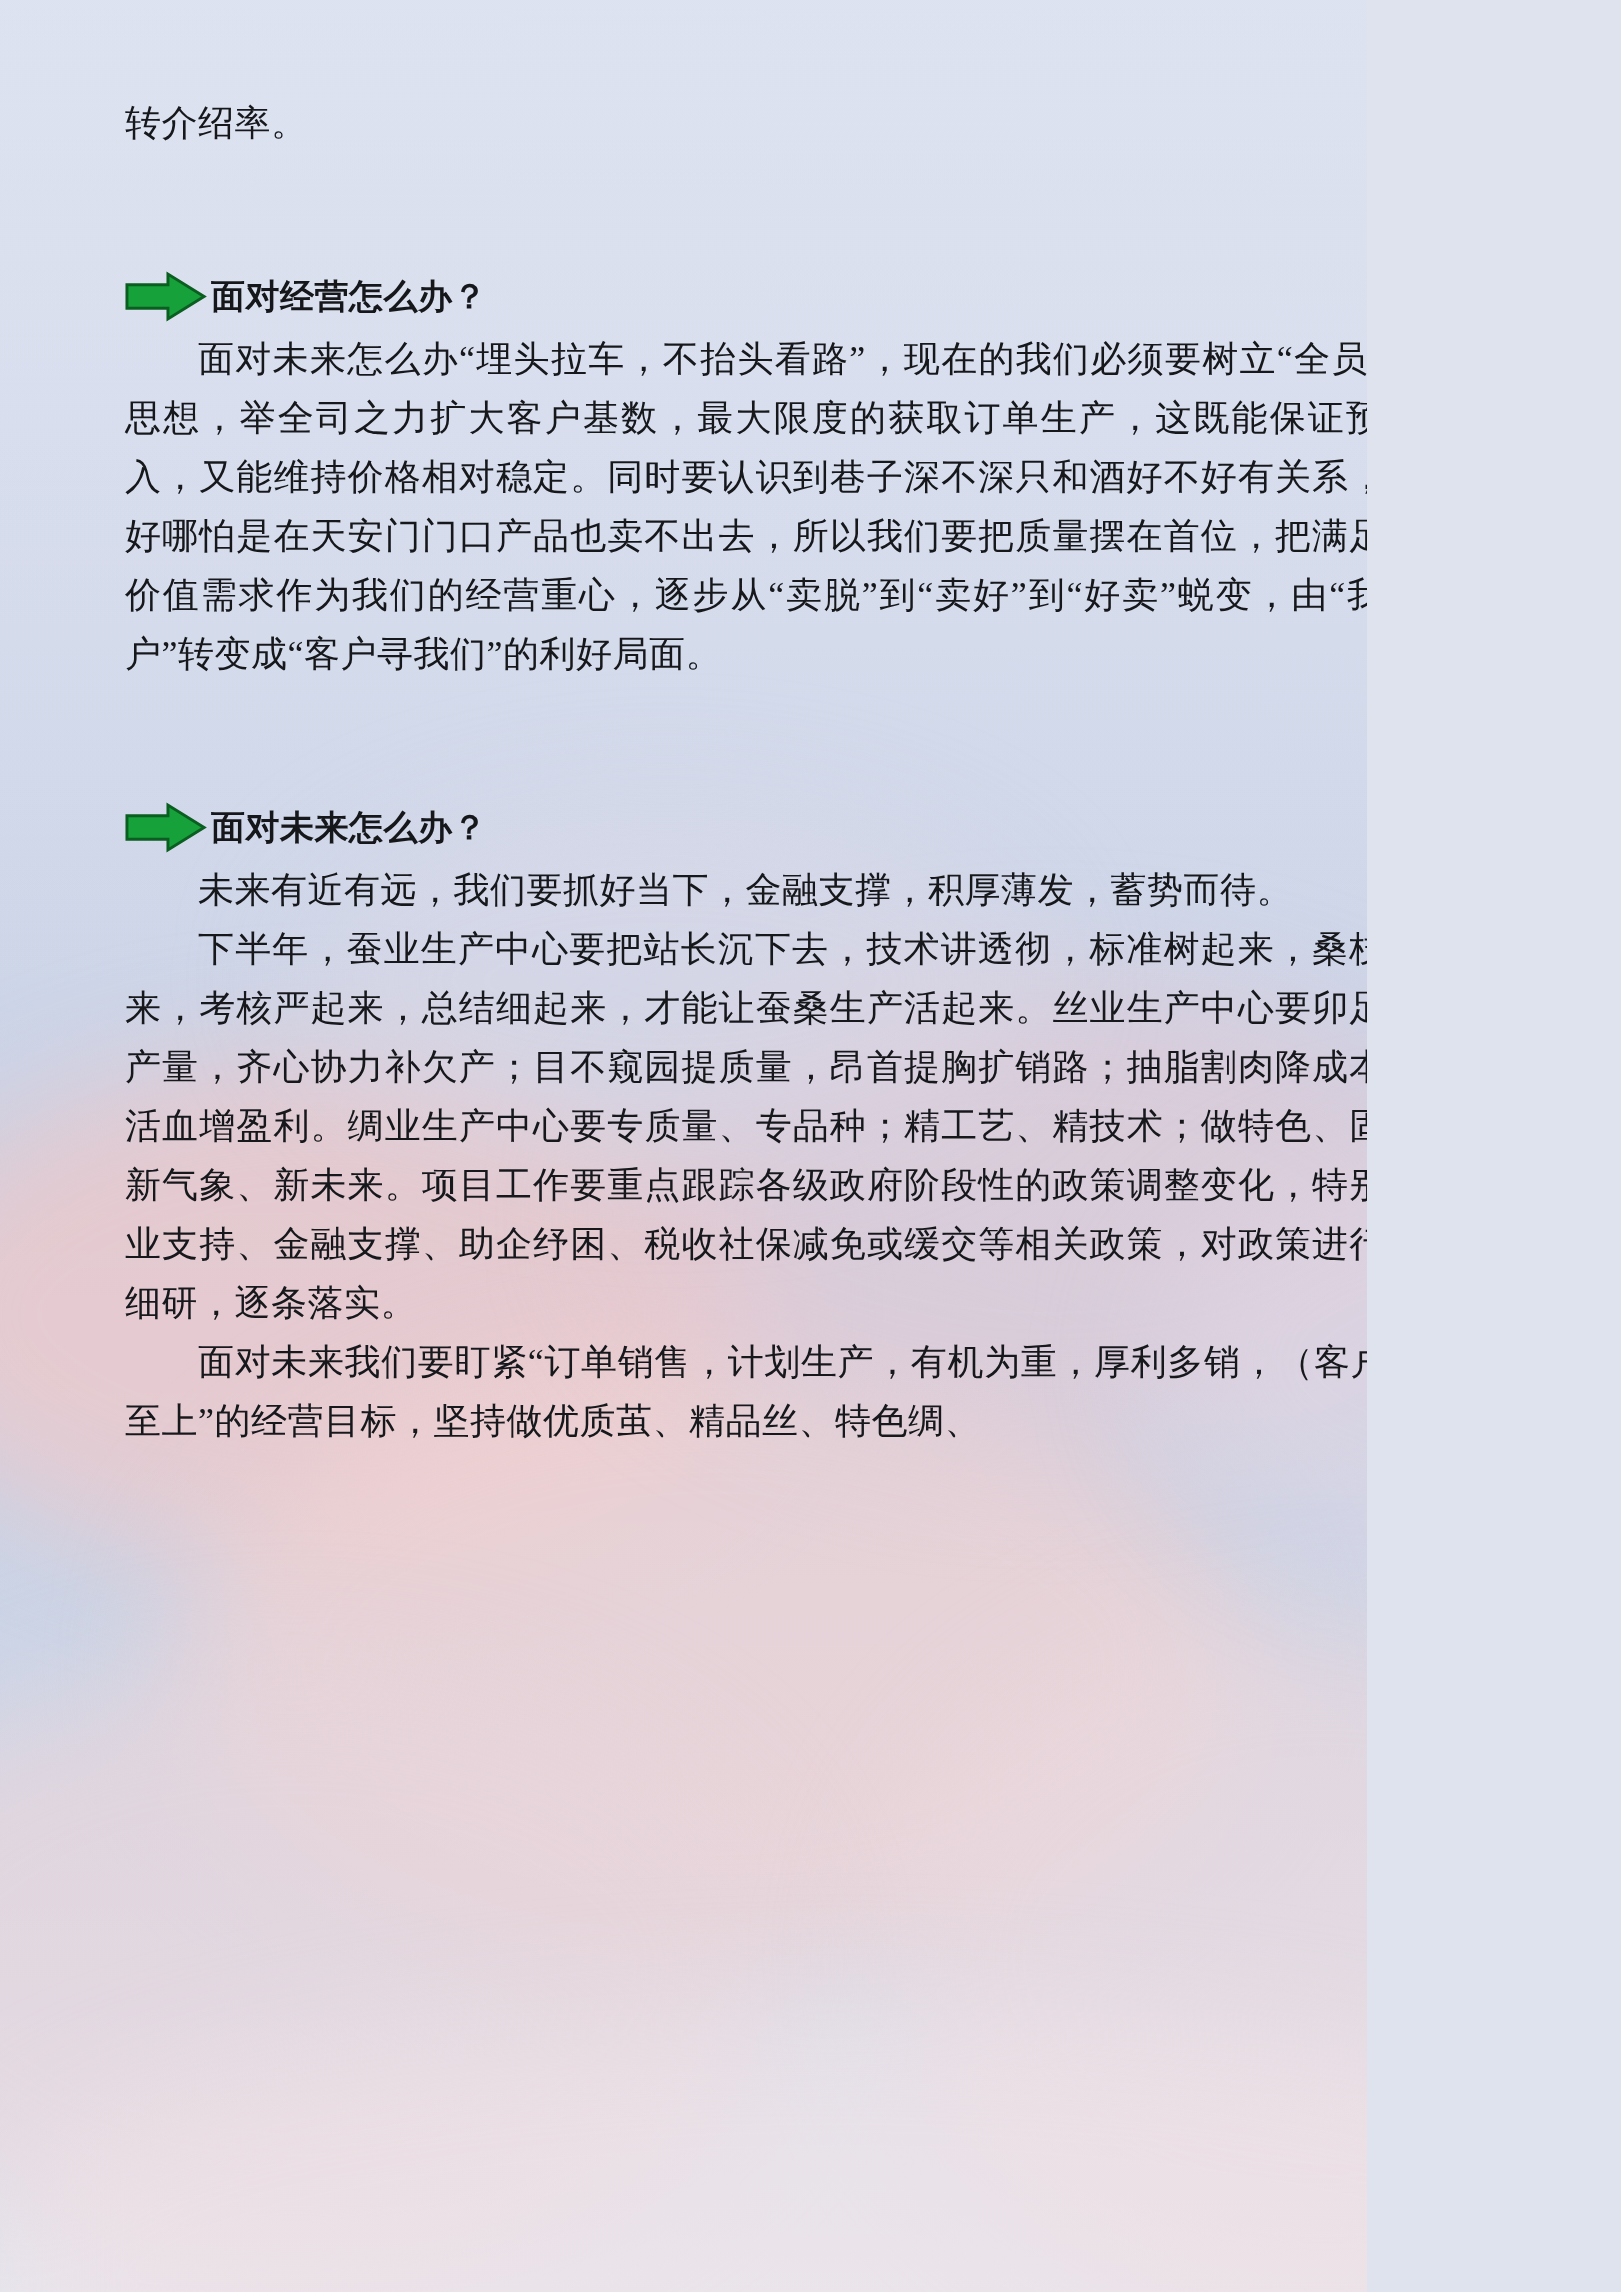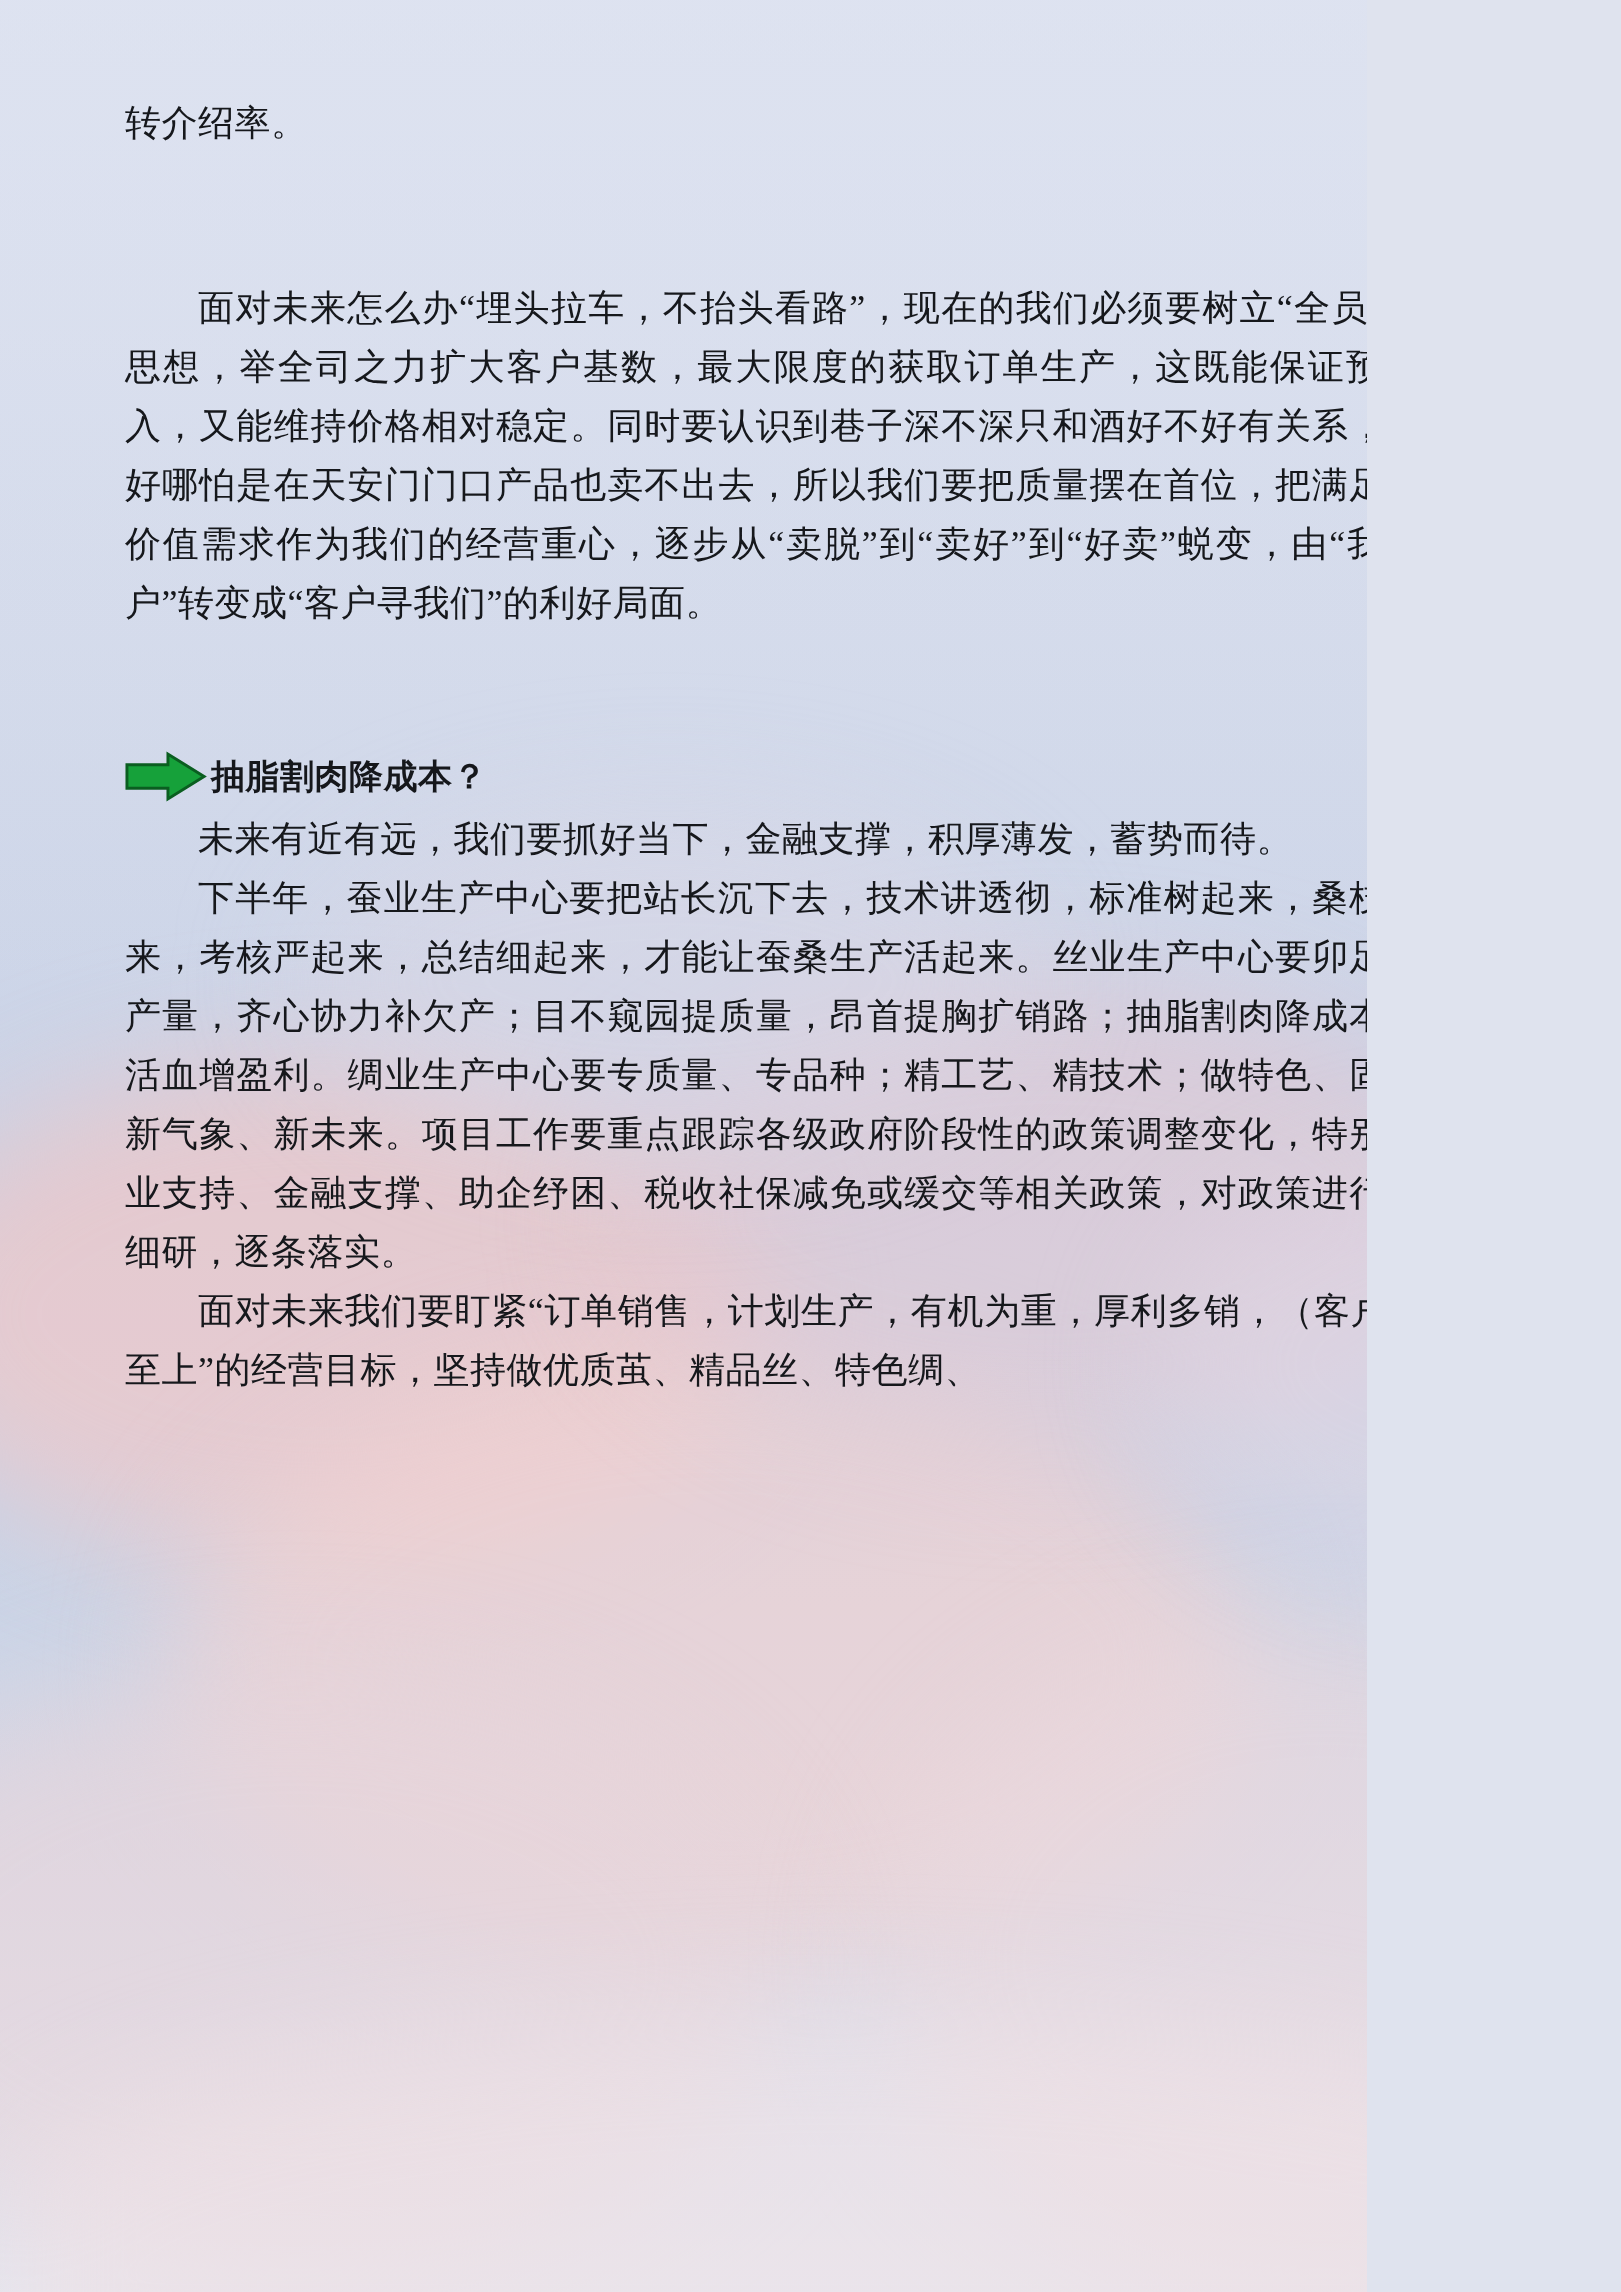--- a/index.html
+++ b/index.html
@@ -164,33 +164,39 @@
   <div class="cloud c8"></div>
   <div class="bg-veil"></div>
 
   <div class="content">
 
     <p class="body-text">转介绍率。</p>
 
     <div class="para-gap-lg"></div>
     <div class="para-gap-lg"></div>
 
-
-    <div class="para-gap-sm"></div>
-
-    <p class="body-text indent">面对未来怎么办“埋头拉车，不抬头看路”，现在的我们必须要树立“全员营销”的思想，举全司之力扩大客户基数，最大限度的获取订单生产，这既能保证预付款收入，又能维持价格相对稳定。同时要认识到巷子深不深只和酒好不好有关系，质量不好哪怕是在天安门门口产品也卖不出去，所以我们要把质量摆在首位，把满足客户的价值需求作为我们的经营重心，逐步从“卖脱”到“卖好”到“好卖”蜕变，由“我们寻客户”转变成“客户寻我们”的利好局面。</p>
-
-    <div class="para-gap-lg"></div>
-    <div class="para-gap-lg"></div>
-
     <div class="heading-row">
       <svg class="arrow-icon" viewBox="0 0 84 52">
         <polygon points="2,14 44,14 44,3 81,26 44,49 44,38 2,38" fill="#16a13a" stroke="#0a5e20" stroke-width="3" stroke-linejoin="miter"></polygon>
       </svg>
-      <span class="heading-text">抽脂割肉降成本？</span>
+      <span class="heading-text">面对经营怎么办？</span>
+    </div>
+
+    <div class="para-gap-sm"></div>
+
+    <p class="body-text indent">面对未来怎么办“埋头拉车，不抬头看路”，现在的我们必须要树立“全员营销”的思想，举全司之力扩大客户基数，最大限度的获取订单生产，这既能保证预付款收入，又能维持价格相对稳定。同时要认识到巷子深不深只和酒好不好有关系，质量不好哪怕是在天安门门口产品也卖不出去，所以我们要把质量摆在首位，把满足客户的价值需求作为我们的经营重心，逐步从“卖脱”到“卖好”到“好卖”蜕变，由“我们寻客户”转变成“客户寻我们”的利好局面。</p>
+
+    <div class="para-gap-lg"></div>
+    <div class="para-gap-lg"></div>
+
+    <div class="heading-row">
+      <svg class="arrow-icon" viewBox="0 0 84 52">
+        <polygon points="2,14 44,14 44,3 81,26 44,49 44,38 2,38" fill="#16a13a" stroke="#0a5e20" stroke-width="3" stroke-linejoin="miter"></polygon>
+      </svg>
+      <span class="heading-text">面对未来怎么办？</span>
     </div>
 
     <div class="para-gap-sm"></div>
 
     <p class="body-text indent">未来有近有远，我们要抓好当下，金融支撑，积厚薄发，蓄势而待。</p>
 
     <p class="body-text indent" id="rich-paragraph"><span>下半年，</span><b class="strong">蚕业生产中心</b><span>要把站长沉下去，技术讲透彻，标准树起来，桑枝菌搞起来，考核严起来，总结细起来，才能让蚕桑生产活起来。</span><b class="strong">丝业生产中心</b><span>要卯足干劲增产量，齐心协力补欠产；目不窥园提质量，昂首提胸扩销路；抽脂割肉降成本，舒经活血增盈利。</span><b class="strong">绸业生产中心</b><span>要专质量、专品种；精工艺、精技术；做特色、固风格；新气象、新未来。</span><b class="strong">项目工作</b><span>要重点跟踪各级政府阶段性的政策调整变化，特别关注产业支持、金融支撑、助企纾困、税收社保减免或缓交等相关政策，对政策进行深研、细研，逐条落实。</span></p>
 
     <p class="body-text indent">面对未来我们要盯紧“订单销售，计划生产，有机为重，厚利多销，（客户）价值至上”的经营目标，坚持做优质茧、精品丝、特色绸、</p>
 

